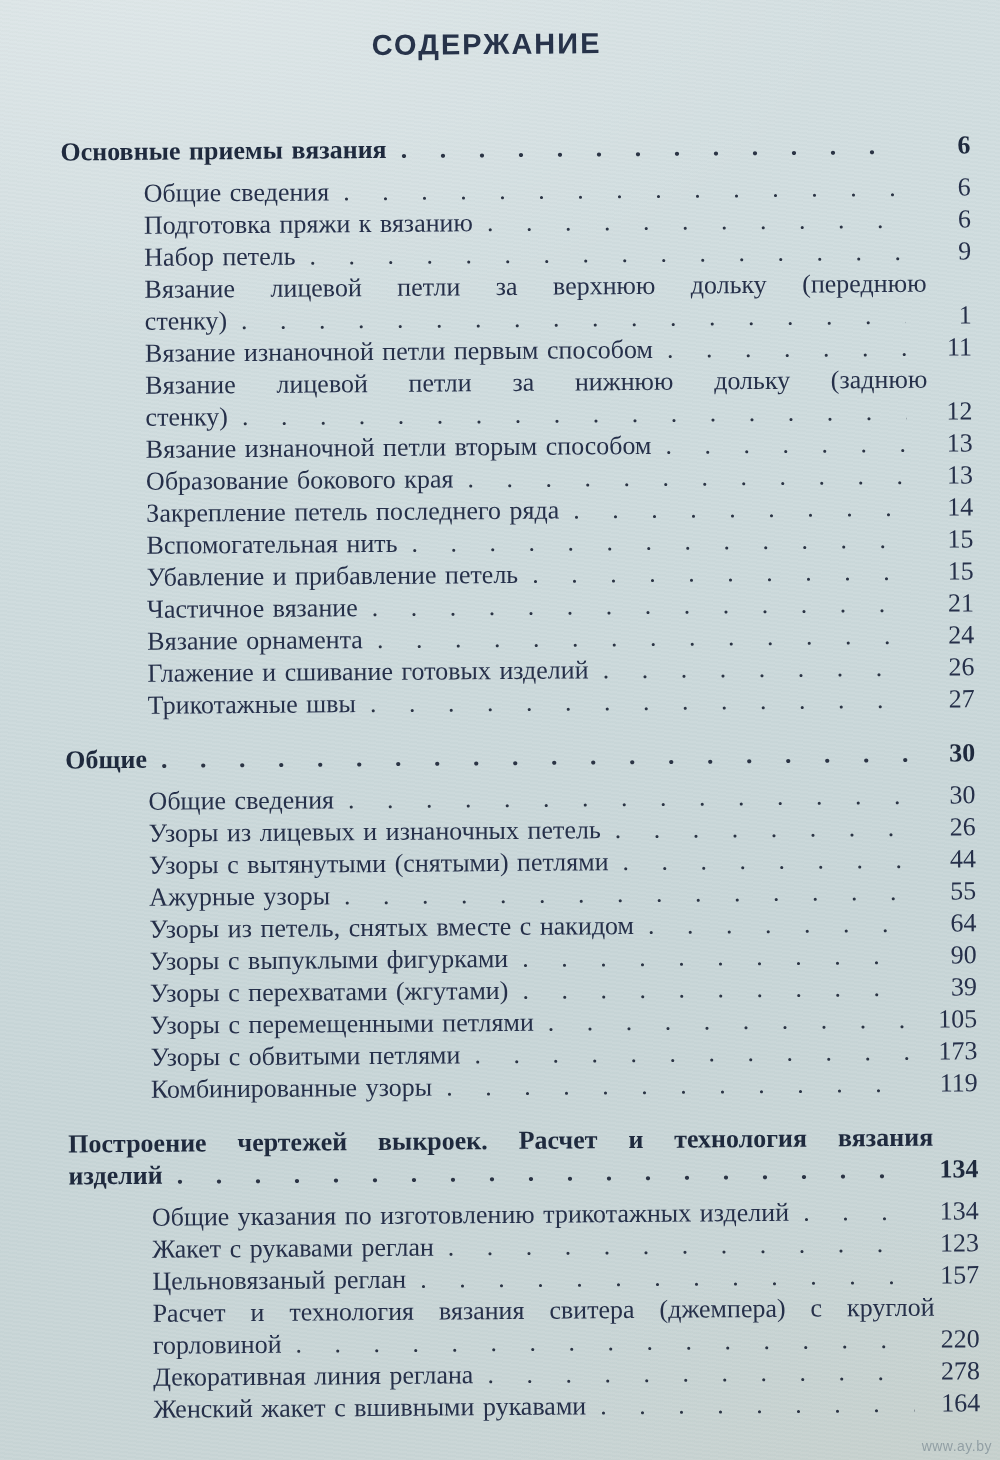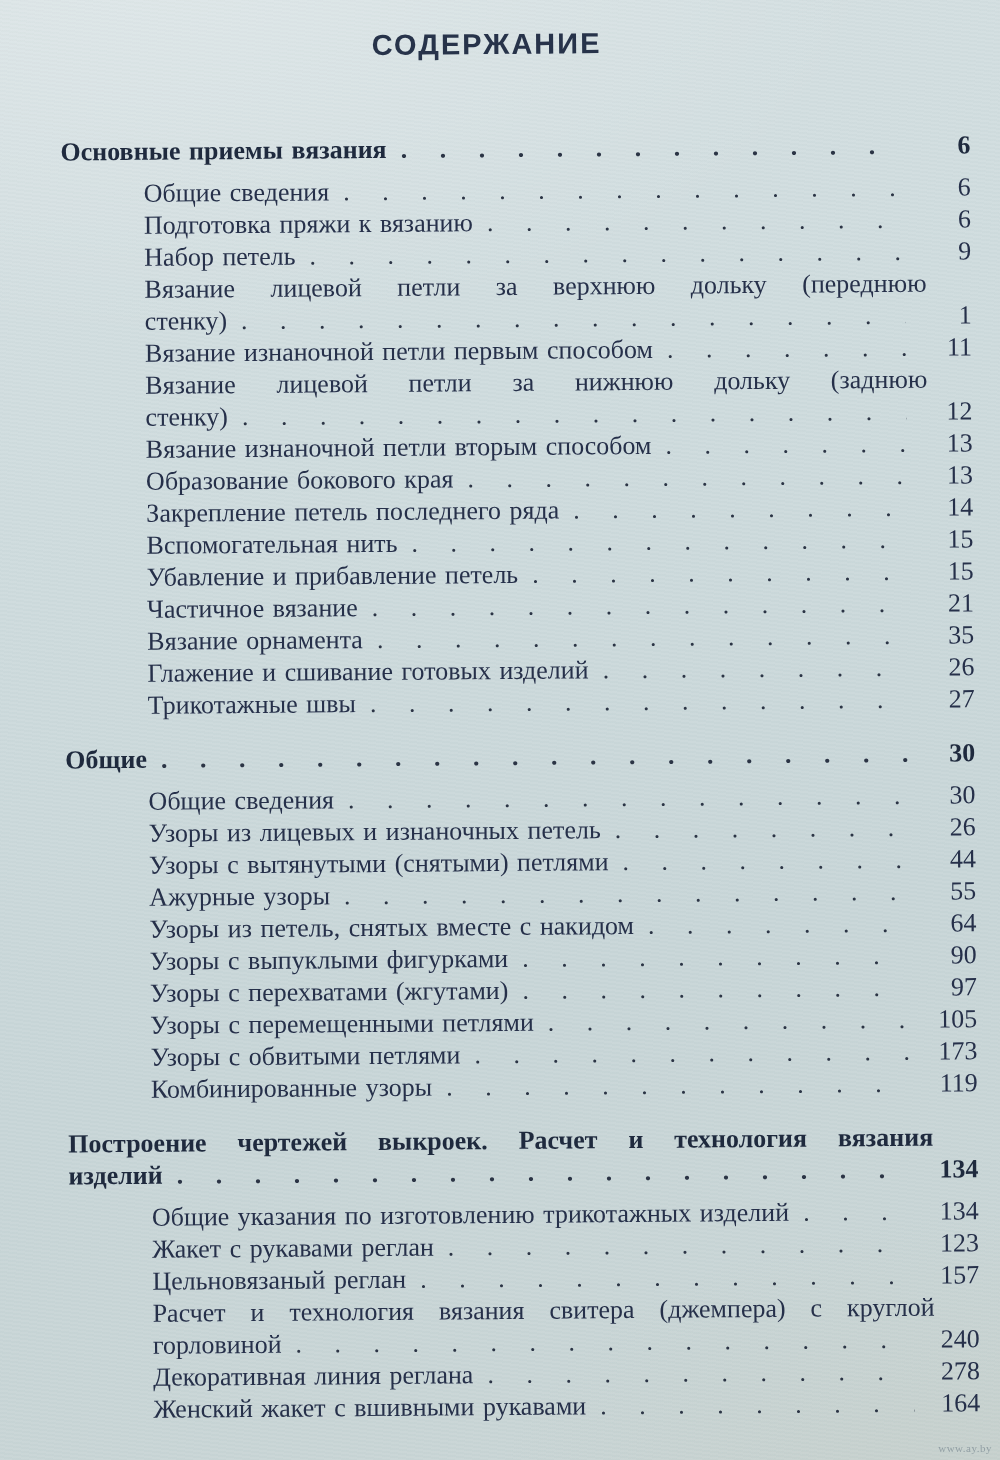--- a/index.html
+++ b/index.html
@@ -81,22 +81,22 @@
   }
   .pg {
     flex: 0 0 auto;
     min-width: 56px;
     text-align: right;
     white-space: nowrap;
   }
   .watermark {
     position: absolute;
     right: 8px; bottom: 6px;
-    font-family: Liberation Serif, serif;
-    font-size: 11px;
+    font-family: Liberation Sans, sans-serif;
+    font-size: 14px;
     letter-spacing: 0.5px;
     color: var(--wm);
     opacity: 0.9;
   }
 </style>
 </head>
 <body>
 
 <div class="page">
   <div class="content">
@@ -166,21 +166,21 @@
             <span class="pg">15</span>
           </div>
           <div class="row item">
             <span class="t">Частичное вязание</span>
             <span class="leader"></span>
             <span class="pg">21</span>
           </div>
           <div class="row item">
             <span class="t">Вязание орнамента</span>
             <span class="leader"></span>
-            <span class="pg">35</span>
+            <span class="pg">24</span>
           </div>
           <div class="row item">
             <span class="t">Глажение и сшивание готовых изделий</span>
             <span class="leader"></span>
             <span class="pg">26</span>
           </div>
           <div class="row item">
             <span class="t">Трикотажные швы</span>
             <span class="leader"></span>
             <span class="pg">27</span>
@@ -218,21 +218,21 @@
             <span class="pg">64</span>
           </div>
           <div class="row item">
             <span class="t">Узоры с выпуклыми фигурками</span>
             <span class="leader"></span>
             <span class="pg">90</span>
           </div>
           <div class="row item">
             <span class="t">Узоры с перехватами (жгутами)</span>
             <span class="leader"></span>
-            <span class="pg">97</span>
+            <span class="pg">39</span>
           </div>
           <div class="row item">
             <span class="t">Узоры с перемещенными петлями</span>
             <span class="leader"></span>
             <span class="pg">105</span>
           </div>
           <div class="row item">
             <span class="t">Узоры с обвитыми петлями</span>
             <span class="leader"></span>
             <span class="pg">173</span>
@@ -262,21 +262,21 @@
           </div>
           <div class="row item">
             <span class="t">Цельновязаный реглан</span>
             <span class="leader"></span>
             <span class="pg">157</span>
           </div>
           <div class="row item spread"><span class="t">Расчет и технология вязания свитера (джемпера) с круглой</span></div>
           <div class="row item">
             <span class="t">горловиной</span>
             <span class="leader"></span>
-            <span class="pg">240</span>
+            <span class="pg">220</span>
           </div>
           <div class="row item">
             <span class="t">Декоративная линия реглана</span>
             <span class="leader"></span>
             <span class="pg">278</span>
           </div>
           <div class="row item">
             <span class="t">Женский жакет с вшивными рукавами</span>
             <span class="leader"></span>
             <span class="pg">164</span>

